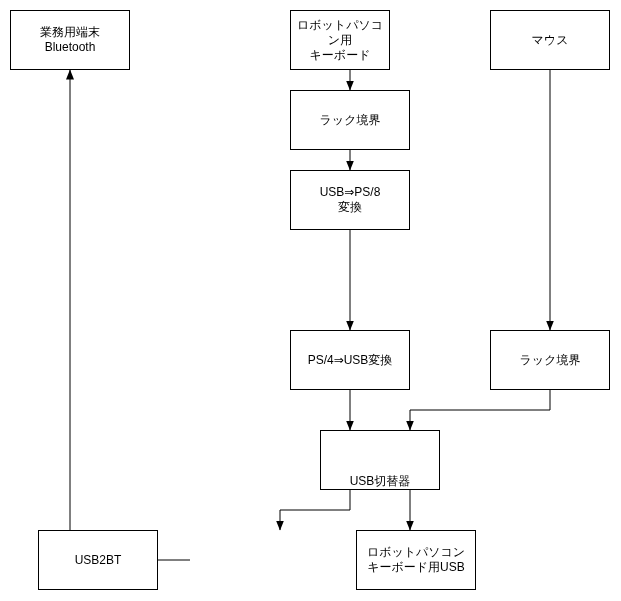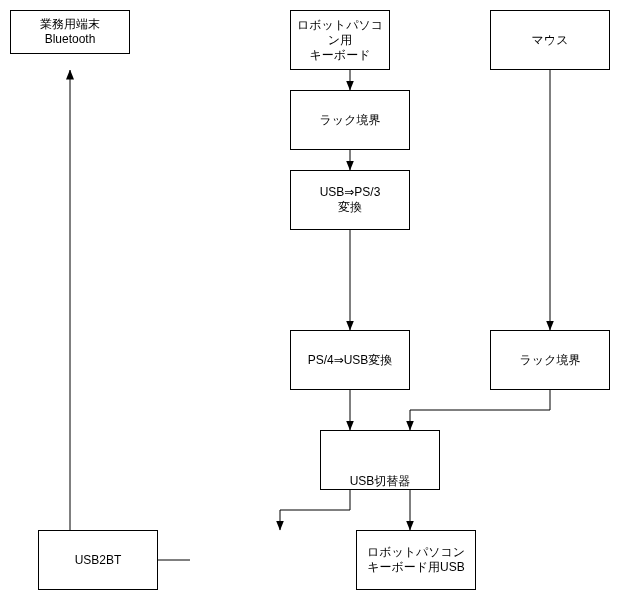--- a/index.html
+++ b/index.html
@@ -60,36 +60,36 @@
       <polyline points="350,230 350,330" class="edge" marker-end="url(#arrowhead)"></polyline>
       <polyline points="550,70 550,330" class="edge" marker-end="url(#arrowhead)"></polyline>
       <polyline points="350,390 350,430" class="edge" marker-end="url(#arrowhead)"></polyline>
       <polyline points="550,390 550,410 410,410 410,430" class="edge" marker-end="url(#arrowhead)"></polyline>
       <polyline points="350,490 350,510 280,510 280,530" class="edge" marker-end="url(#arrowhead)"></polyline>
       <polyline points="410,490 410,530" class="edge" marker-end="url(#arrowhead)"></polyline>
       <polyline points="190,560 130,560" class="edge" marker-end="url(#arrowhead)"></polyline>
       <polyline points="70,530 70,70" class="edge" marker-end="url(#arrowhead)"></polyline>
     </svg>
 
-<div class="node" style="left: 10px; top: 10px; width: 120px; height: 44px;">
+<div class="node" style="left: 10px; top: 10px; width: 120px; height: 60px;">
       <span class="node-label">業務用端末
 Bluetooth</span>
     </div>
     <div class="node" style="left: 290px; top: 10px; width: 100px; height: 60px;">
       <span class="node-label">ロボットパソコン用
 キーボード</span>
     </div>
     <div class="node" style="left: 490px; top: 10px; width: 120px; height: 60px; text-align: center;">
       <span class="node-label">マウス</span>
     </div>
     <div class="node" style="left: 290px; top: 90px; width: 120px; height: 60px;">
       <span class="node-label">ラック境界</span>
     </div>
     <div class="node" style="left: 290px; top: 170px; width: 120px; height: 60px;">
-      <span class="node-label">USB⇒PS/3
+      <span class="node-label">USB⇒PS/8
 変換</span>
     </div>
     <div class="node" style="left: 290px; top: 330px; width: 120px; height: 60px;">
       <span class="node-label">PS/4⇒USB変換</span>
     </div>
     <div class="node" style="left: 490px; top: 330px; width: 120px; height: 60px;">
       <span class="node-label">ラック境界</span>
     </div>
     <div class="node" style="left: 320px; top: 430px; width: 120px; height: 60px; align-items: flex-end;">
       <span class="node-label">USB切替器</span>

